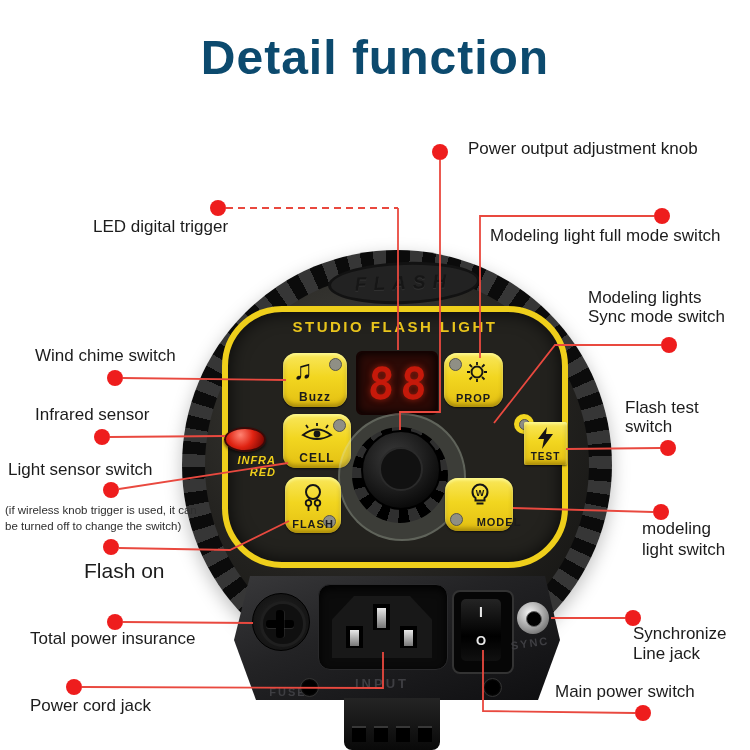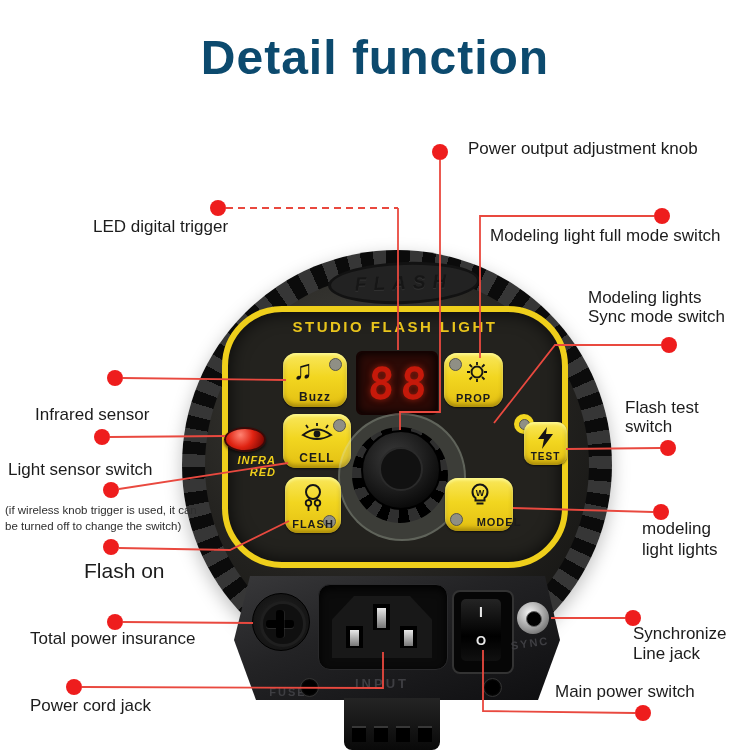--- a/index.html
+++ b/index.html
@@ -113,21 +113,21 @@
   </div>
 
   <div class="abs knob-ring"></div>
   <div class="abs knob-gear"></div>
   <div class="abs knob-cap"></div>
   <div class="abs knob-inner"></div>
 
 
   <div class="abs" style="left:514px;top:414px;width:20px;height:20px;border-radius:50%;background:var(--button-yellow,#f2d620);"></div>
   <div class="led" style="left:519px;top:419px;width:9px;height:9px;"></div>
-  <div class="btn" style="left:524px;top:422px;width:43px;height:43px;border-radius:10px;">
+  <div class="btn" style="left:524px;top:422px;width:43px;height:43px;border-radius:2px;">
     <svg class="icon" style="left:12px;top:4px;" width="19" height="24" viewBox="0 0 19 24">
       <polygon points="11,1 2,13 8,13 6,23 17,8 10,8" fill="#151515"></polygon>
     </svg>
     <div class="lbl" style="font-size:10px;">TEST</div>
   </div>
 
   <div class="btn" style="left:285px;top:477px;width:56px;height:56px;">
     <div class="led" style="right:5px;bottom:5px;"></div>
     <svg class="icon" style="left:15px;top:5px;" width="26" height="32" viewBox="0 0 26 32">
       <circle cx="13" cy="10" r="7" fill="none" stroke="#151515" stroke-width="2"></circle>
@@ -228,27 +228,28 @@
   <div class="callout" style="left:588px;top:288px;">
     <span>Modeling lights</span><br>
     <span>Sync mode switch</span>
   </div>
   <div class="callout" style="left:625px;top:398px;">
     <span>Flash test</span><br>
     <span>switch</span>
   </div>
   <div class="callout" style="left:642px;top:518px;line-height:21px;">
     <span>modeling</span><br>
-    <span>light lights</span>
+    <span>light switch</span>
   </div>
   <div class="callout" style="left:633px;top:624px;line-height:20px;">
     <span>Synchronize</span><br>
     <span>Line jack</span>
   </div>
   <div class="callout" style="left:555px;top:682px;">Main power switch</div>
+  <div class="callout" style="left:35px;top:346px;">Wind chime switch</div>
   <div class="callout" style="left:35px;top:405px;">Infrared sensor</div>
   <div class="callout" style="left:8px;top:460px;">Light sensor switch</div>
   <div class="callout small" style="left:5px;top:502px;">
     <span>(if wireless knob trigger is used, it can</span><br>
     <span>be turned off to change the switch)</span>
   </div>
   <div class="callout big" style="left:84px;top:561px;">Flash on</div>
   <div class="callout" style="left:30px;top:629px;">Total power insurance</div>
   <div class="callout" style="left:30px;top:696px;">Power cord jack</div>
 

